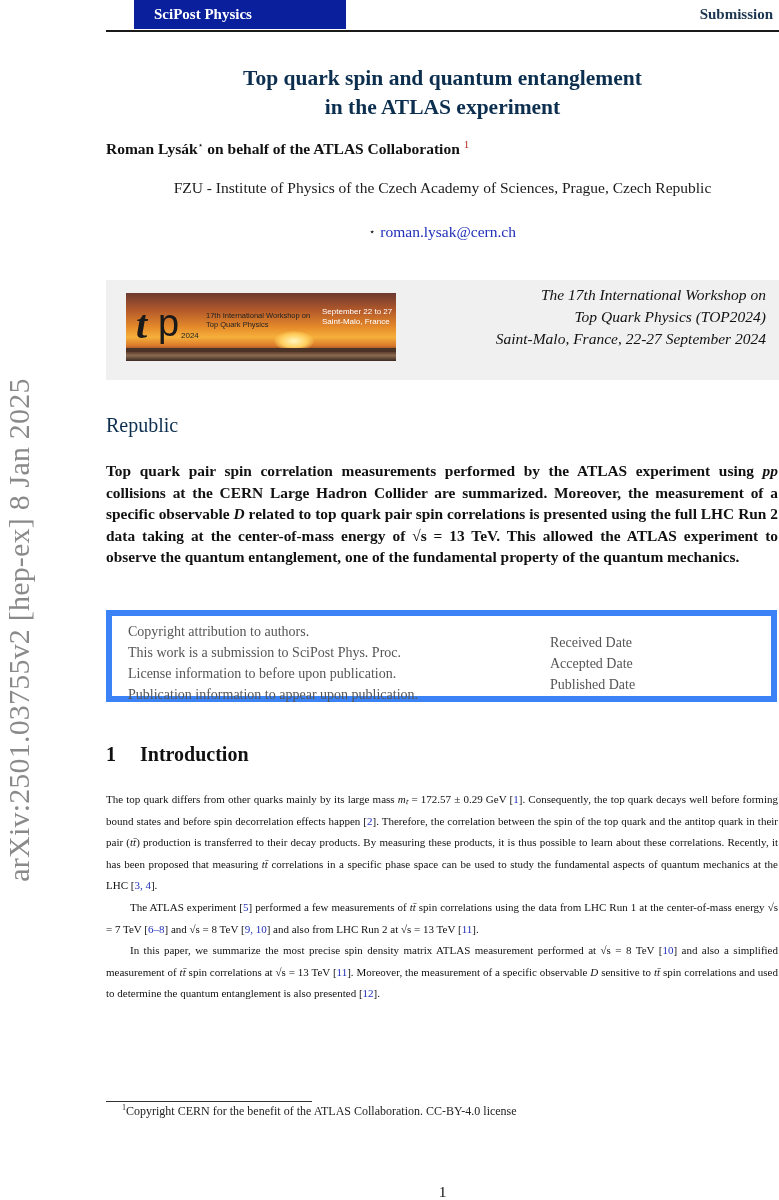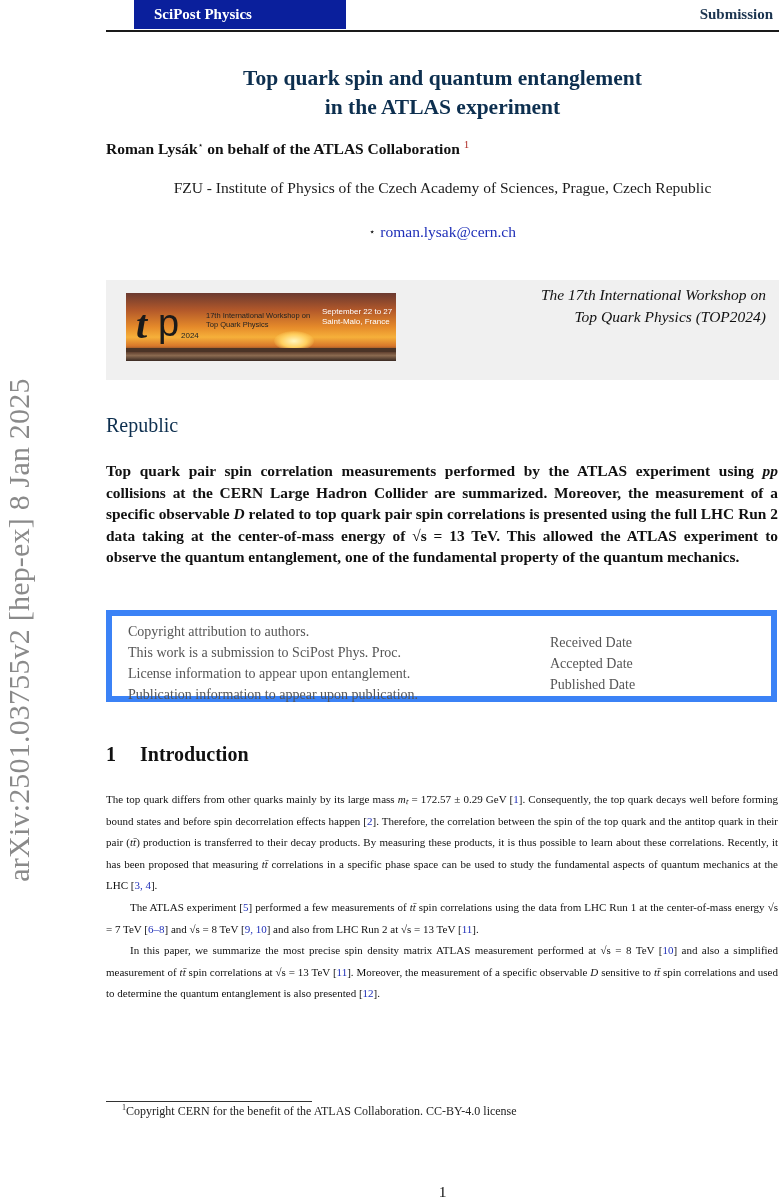--- a/index.html
+++ b/index.html
@@ -115,32 +115,33 @@
       <div>Top Quark Physics</div>
     </div>
     <div class="txt2">
       <div>September 22 to 27</div>
       <div>Saint-Malo, France</div>
     </div>
   </div>
   <div class="workshop-info">
     <div class="it">The 17th International Workshop on</div>
     <div class="it">Top Quark Physics (TOP2024)</div>
+    <div class="it">Saint-Malo, France, 22-27 September 2024</div>
   </div>
 </div>
 
 <div class="section-abstract">Republic</div>
 
 <div class="abstract"><span>Top quark pair spin correlation measurements performed by the ATLAS experiment using </span><i>pp</i><span> collisions at the CERN Large Hadron Collider are summarized.  Moreover, the measurement of a specific observable </span><i>D</i><span> related to top quark pair spin correlations is presented using the full LHC Run 2 data taking at the center-of-mass energy of √s = 13 TeV. This allowed the ATLAS experiment to observe the quantum entanglement, one of the fundamental property of the quantum mechanics.</span></div>
 
 <div class="copy-box">
   <div class="copy-left">
     <div>Copyright attribution to authors.</div>
     <div>This work is a submission to SciPost Phys. Proc.</div>
-    <div>License information to appear upon entanglement.</div>
+    <div>License information to before upon publication.</div>
     <div>Publication information to appear upon publication.</div>
   </div>
   <div class="copy-right">
     <div>Received Date</div>
     <div>Accepted Date</div>
     <div>Published Date</div>
   </div>
 </div>
 
 <div class="section-intro">

